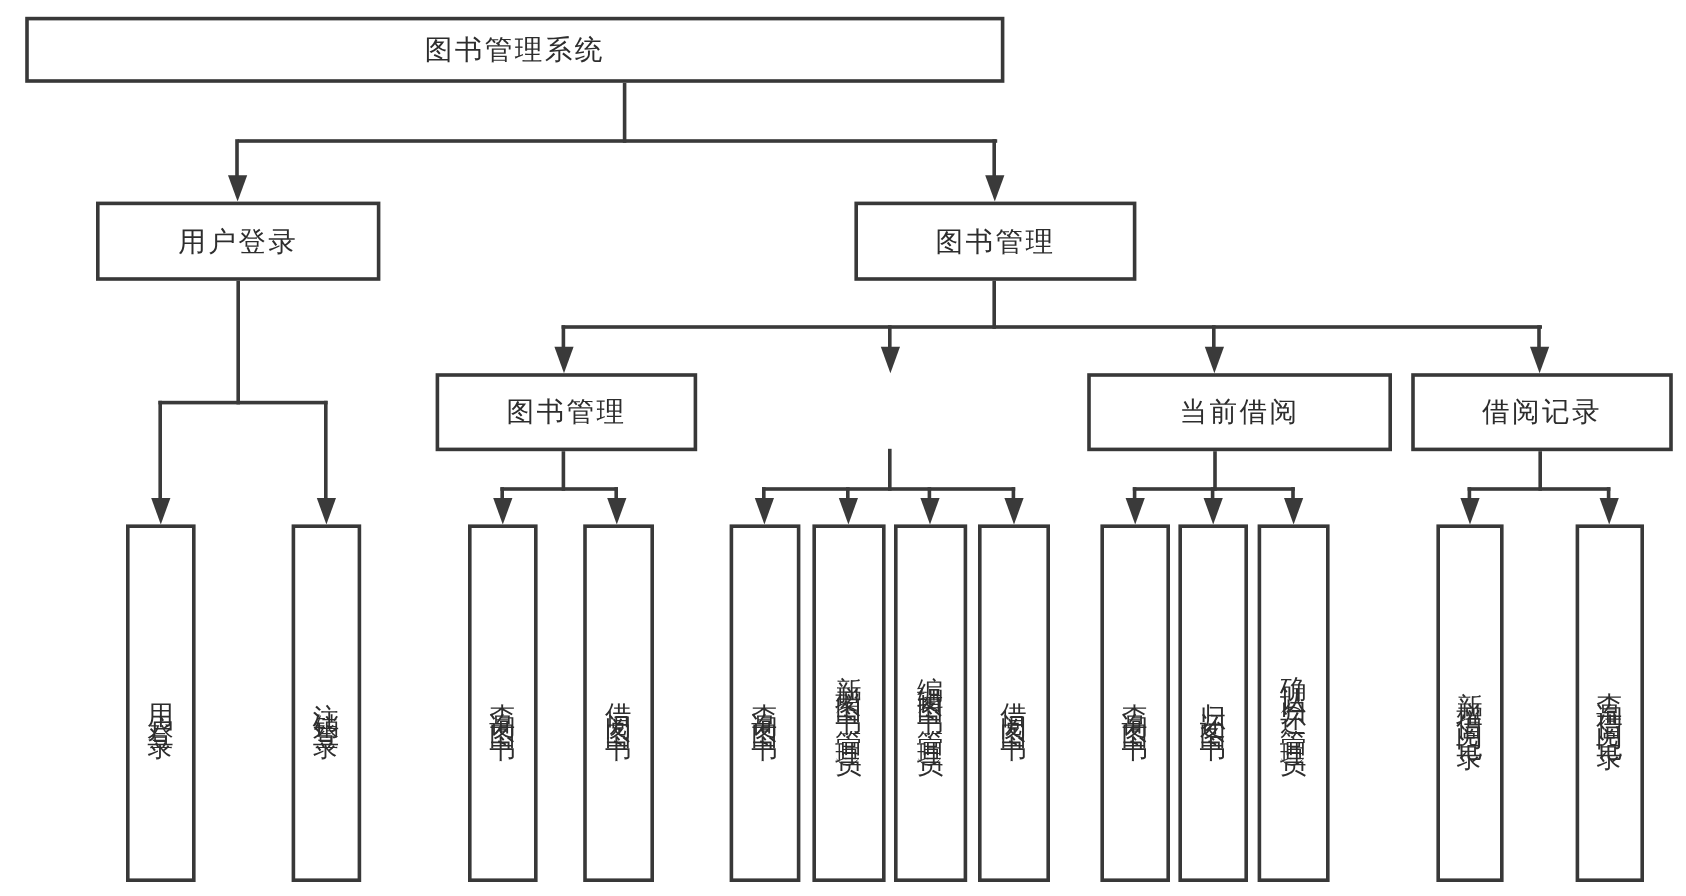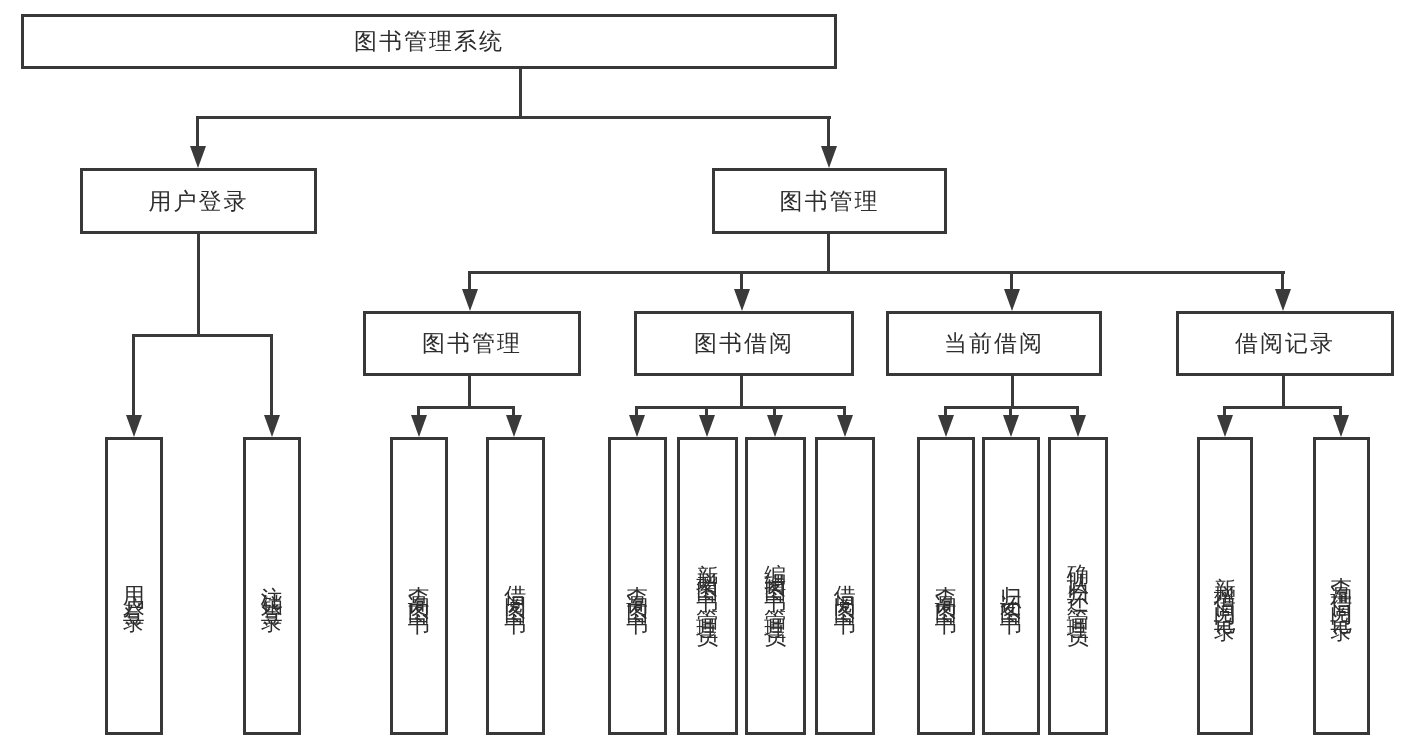--- a/index.html
+++ b/index.html
@@ -93,22 +93,21 @@
   <div class="arrow" style="left:1217px;top:415px"></div>
   <div class="vline" style="left:1339px;top:406px;height:17px"></div>
   <div class="arrow" style="left:1333px;top:415px"></div>
 
   <div class="box" style="left:21px;top:14px;width:816px;height:55px">图书管理系统</div>
 
   <div class="box" style="left:80px;top:168px;width:237px;height:66px">用户登录</div>
   <div class="box" style="left:712px;top:168px;width:235px;height:66px">图书管理</div>
 
   <div class="box" style="left:363px;top:311px;width:218px;height:65px">图书管理</div>
-  <div class="box" style="left:634px;top:311px;width:220px;height:65px">图书借阅</div>
-  <div class="box" style="left:886px;top:311px;width:216px;height:65px">当前借阅</div>
+  <div class="box" style="left:906px;top:311px;width:254px;height:65px">当前借阅</div>
   <div class="box" style="left:1176px;top:311px;width:218px;height:65px">借阅记录</div>
 
   <div class="box leaf" style="left:105px;top:437px;width:58px;height:298px">
     <span class="vtext">用户登录</span>
   </div>
   <div class="box leaf" style="left:243px;top:437px;width:58px;height:298px">
     <span class="vtext">注销登录</span>
   </div>
   <div class="box leaf" style="left:390px;top:437px;width:58px;height:298px">
     <span class="vtext">查询图书</span>

